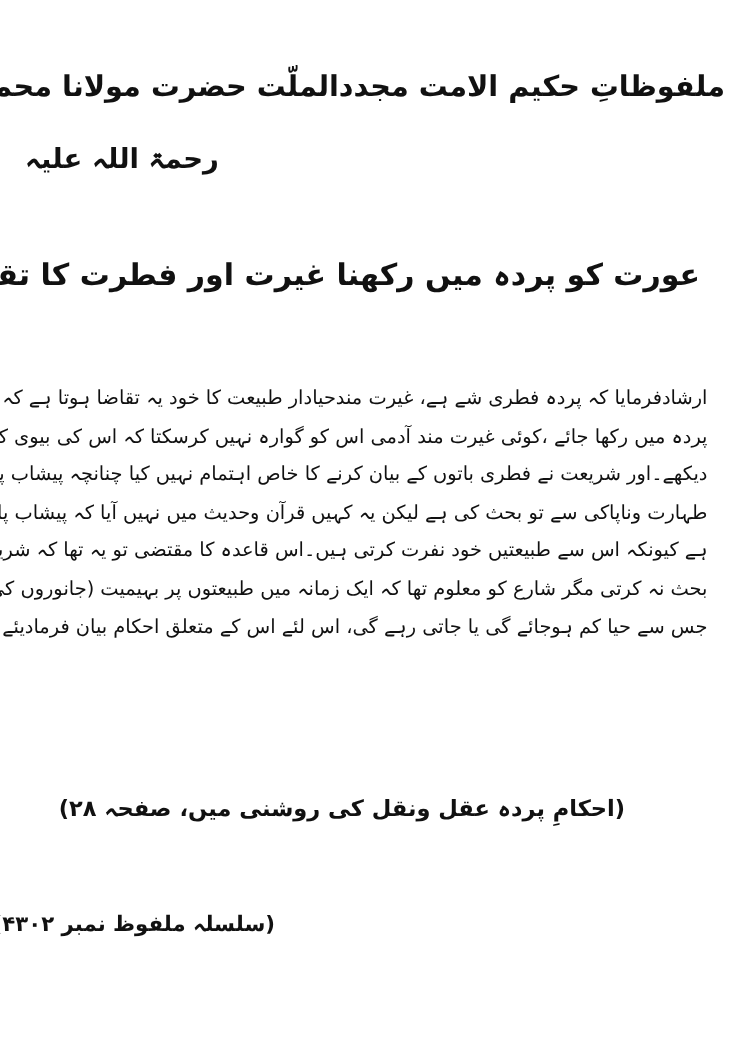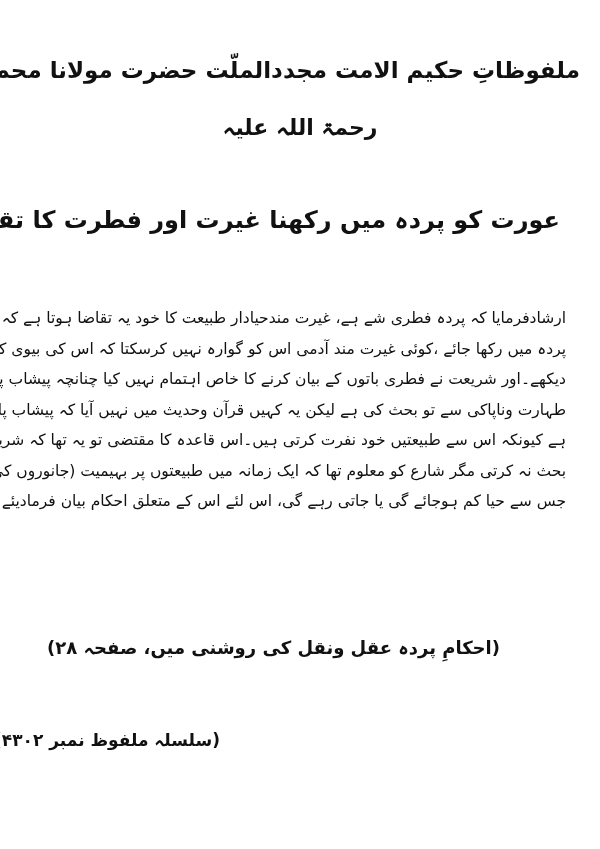--- a/index.html
+++ b/index.html
@@ -31,21 +31,21 @@
       font-size: 23px;
       font-weight: bold;
       line-height: 40px;
       white-space: nowrap;
     }
     .title-line2 {
       position: absolute;
       top: 108px;
       left: 20px;
       width: 560px;
-      text-align: center;
+      text-align: left;
       font-size: 22px;
       font-weight: bold;
       line-height: 40px;
     }
     .heading {
       position: absolute;
       top: 198px;
       left: 40px;
       width: 520px;
       text-align: center;

